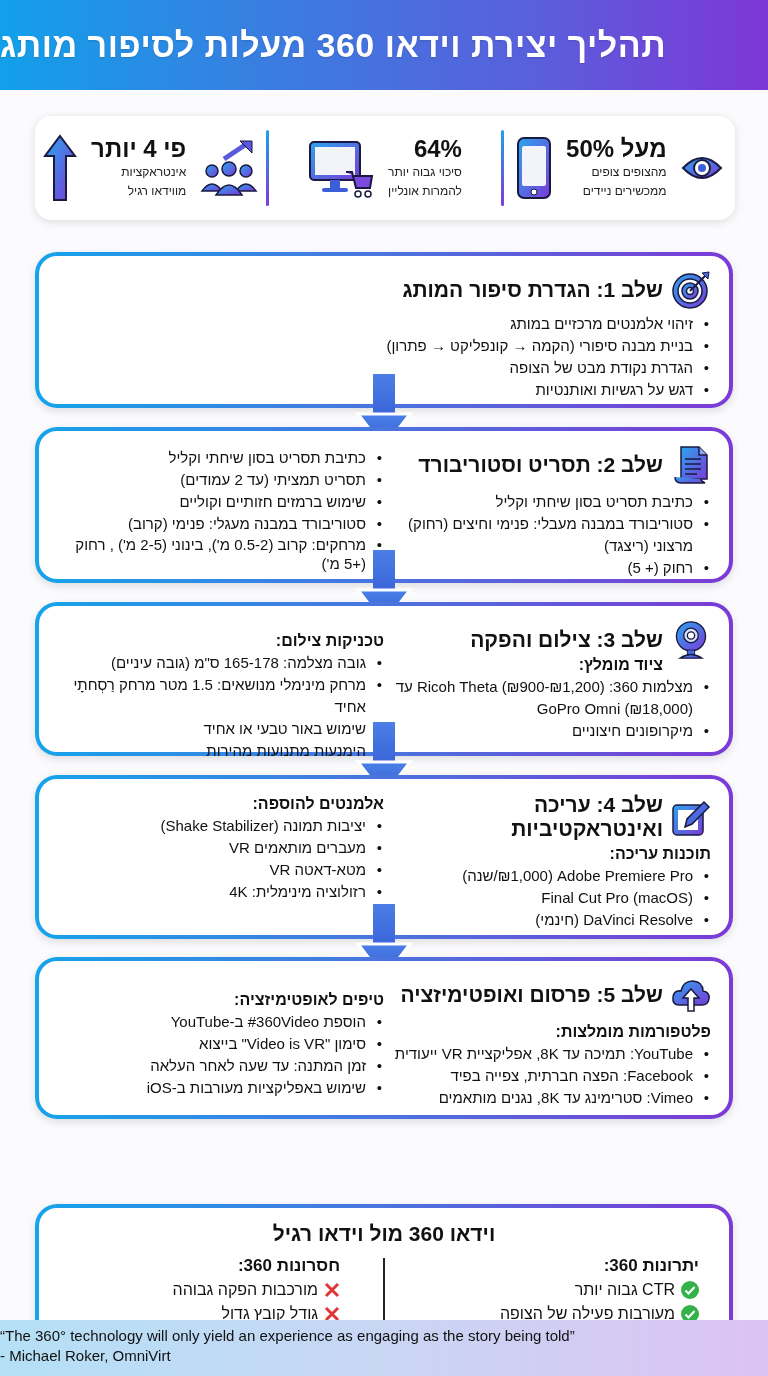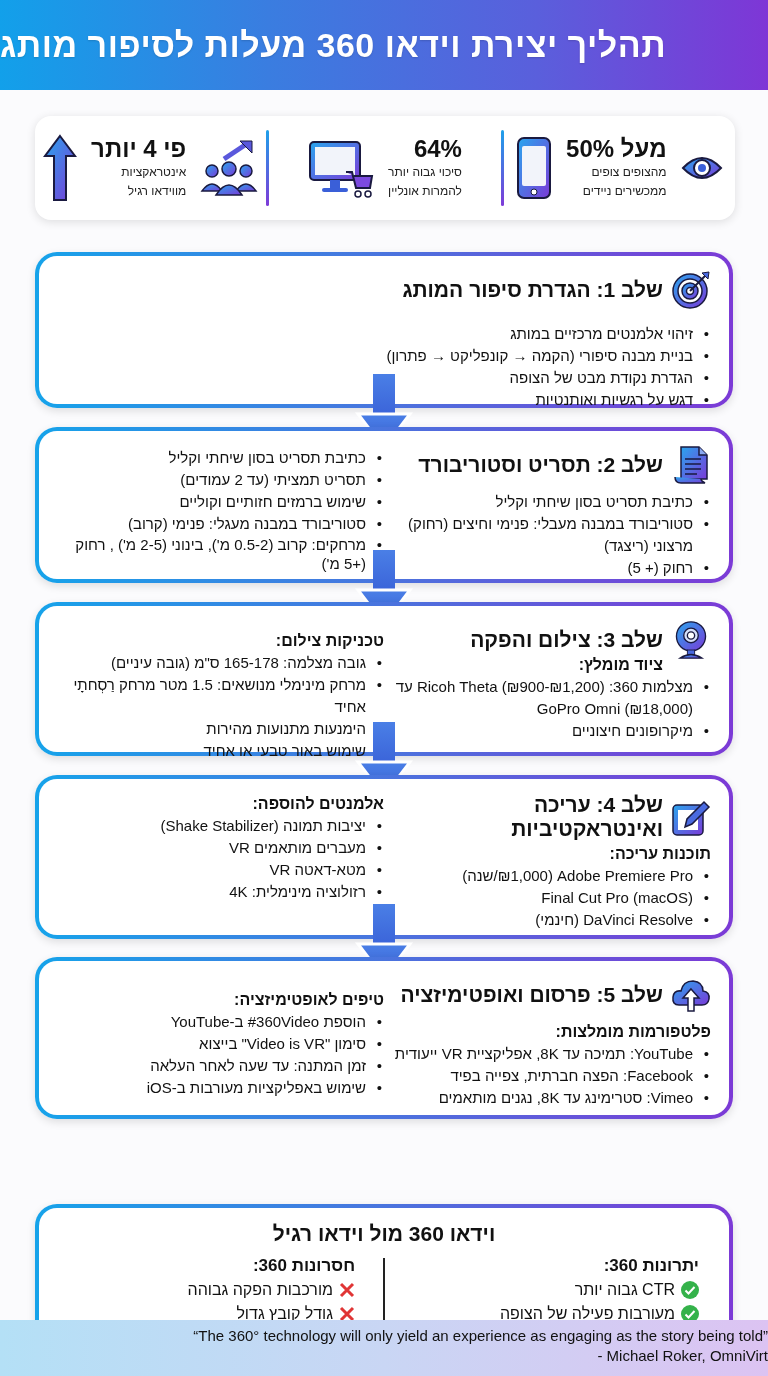--- a/index.html
+++ b/index.html
@@ -59,21 +59,21 @@
   .compare-title { text-align: center; font-size: 21px; font-weight: 700; margin-top: 2px; }
   .cmp-cols { display: flex; direction: rtl; margin-top: 8px; }
   .cmp-col { width: 50%; padding-right: 0; }
   .cmp-col h3 { font-size: 17px; font-weight: 700; line-height: 24px; }
   .cmp-item { display: flex; align-items: center; gap: 6px; font-size: 16px; line-height: 24px; }
   .cmp-divider { width: 2px; background: #222; margin: 4px 0; }
 
   .footer {
     position: absolute; left: 0; top: 1320px; width: 768px; height: 56px;
     background: linear-gradient(90deg, #b4e0f6 0%, #c9d6f4 50%, #dcc3f2 100%);
-    text-align: right; padding-top: 6px; padding-left: 33px;
+    text-align: left; padding-top: 6px;
   }
   .footer div { font-size: 15px; line-height: 20px; color: #111; }
 </style>
 </head>
 <body>
 
 <svg width="0" height="0" style="position:absolute">
   <defs>
     <linearGradient id="ig" x1="0" y1="0" x2="1" y2="1">
       <stop offset="0" stop-color="#2aa6ee"></stop>
@@ -154,21 +154,21 @@
       <svg class="step-icon" viewBox="0 0 40 40">
         <circle cx="19" cy="21" r="17" fill="url(#ig)" stroke="#1a1a40" stroke-width="1.5"></circle>
         <circle cx="19" cy="21" r="12" fill="#fff" stroke="#1a1a40" stroke-width="1.5"></circle>
         <circle cx="19" cy="21" r="8" fill="url(#ig)" stroke="#1a1a40" stroke-width="1.5"></circle>
         <circle cx="19" cy="21" r="3.5" fill="#fff" stroke="#1a1a40" stroke-width="1.5"></circle>
         <path d="M19 21 L34 6" stroke="#1a1a40" stroke-width="2"></path>
         <path d="M31 3 L38 2 L37 9 Z" fill="#4a6ae0" stroke="#1a1a40" stroke-width="1"></path>
       </svg>
       <div class="card-title">שלב 1: הגדרת סיפור המותג</div>
     </div>
-    <ul class="bullets" style="margin-top:13px">
+    <ul class="bullets" style="margin-top:3px">
       <li>זיהוי אלמנטים מרכזיים במותג</li>
       <li>בניית מבנה סיפורי (הקמה → קונפליקט → פתרון)</li>
       <li>הגדרת נקודת מבט של הצופה</li>
       <li>דגש על רגשיות ואותנטיות</li>
     </ul>
   </div>
 </div>
 
 <svg class="arrow" style="top:374px" height="78" viewBox="0 0 60 78">
   <rect x="19" y="0" width="22" height="44" fill="url(#ar)"></rect>
@@ -230,22 +230,22 @@
         <ul class="bullets">
           <li>מצלמות 360: (₪1,200-₪900) Ricoh Theta עד GoPro Omni (₪18,000)</li>
           <li>מיקרופונים חיצוניים</li>
         </ul>
       </div>
       <div class="col-l">
         <div class="subhead" style="margin-top:10px">טכניקות צילום:</div>
         <ul class="bullets">
           <li>גובה מצלמה: 165-178 ס"מ (גובה עיניים)</li>
           <li>מרחק מינימלי מנושאים: 1.5 מטר מרחק רַסְחתָי אחיד</li>
+          <li>שימוש באור טבעי או אחיד</li>
           <li>הימנעות מתנועות מהירות</li>
-          <li>שימוש באור טבעי או אחיד</li>
         </ul>
       </div>
     </div>
   </div>
 </div>
 
 <svg class="arrow" style="top:722px" height="78" viewBox="0 0 60 78">
   <rect x="19" y="0" width="22" height="44" fill="url(#ar)"></rect>
   <path d="M4 40 L56 40 L30 74 Z" fill="url(#ar)" stroke="#fff" stroke-width="3"></path>
 </svg>
@@ -340,21 +340,21 @@
         </div>
         <div class="cmp-item">
           <svg width="18" height="18" viewBox="0 0 18 18">
               <circle cx="9" cy="9" r="9" fill="#34b24a"></circle>
               <path d="M4.5 9.5 L7.5 12.5 L13.5 6" stroke="#fff" stroke-width="2" fill="none"></path>
             </svg>
           <span>תחושת טבילה גבוהה</span>
         </div>
       </div>
       <div class="cmp-divider"></div>
-      <div class="cmp-col" style="padding-right:28px">
+      <div class="cmp-col" style="padding-right:43px">
         <h3>חסרונות 360:</h3>
         <div class="cmp-item">
           <svg width="16" height="16" viewBox="0 0 16 16">
               <path d="M2 2 L14 14 M14 2 L2 14" stroke="#e03535" stroke-width="3"></path>
             </svg>
           <span>מורכבות הפקה גבוהה</span>
         </div>
         <div class="cmp-item">
           <svg width="16" height="16" viewBox="0 0 16 16">
               <path d="M2 2 L14 14 M14 2 L2 14" stroke="#e03535" stroke-width="3"></path>

